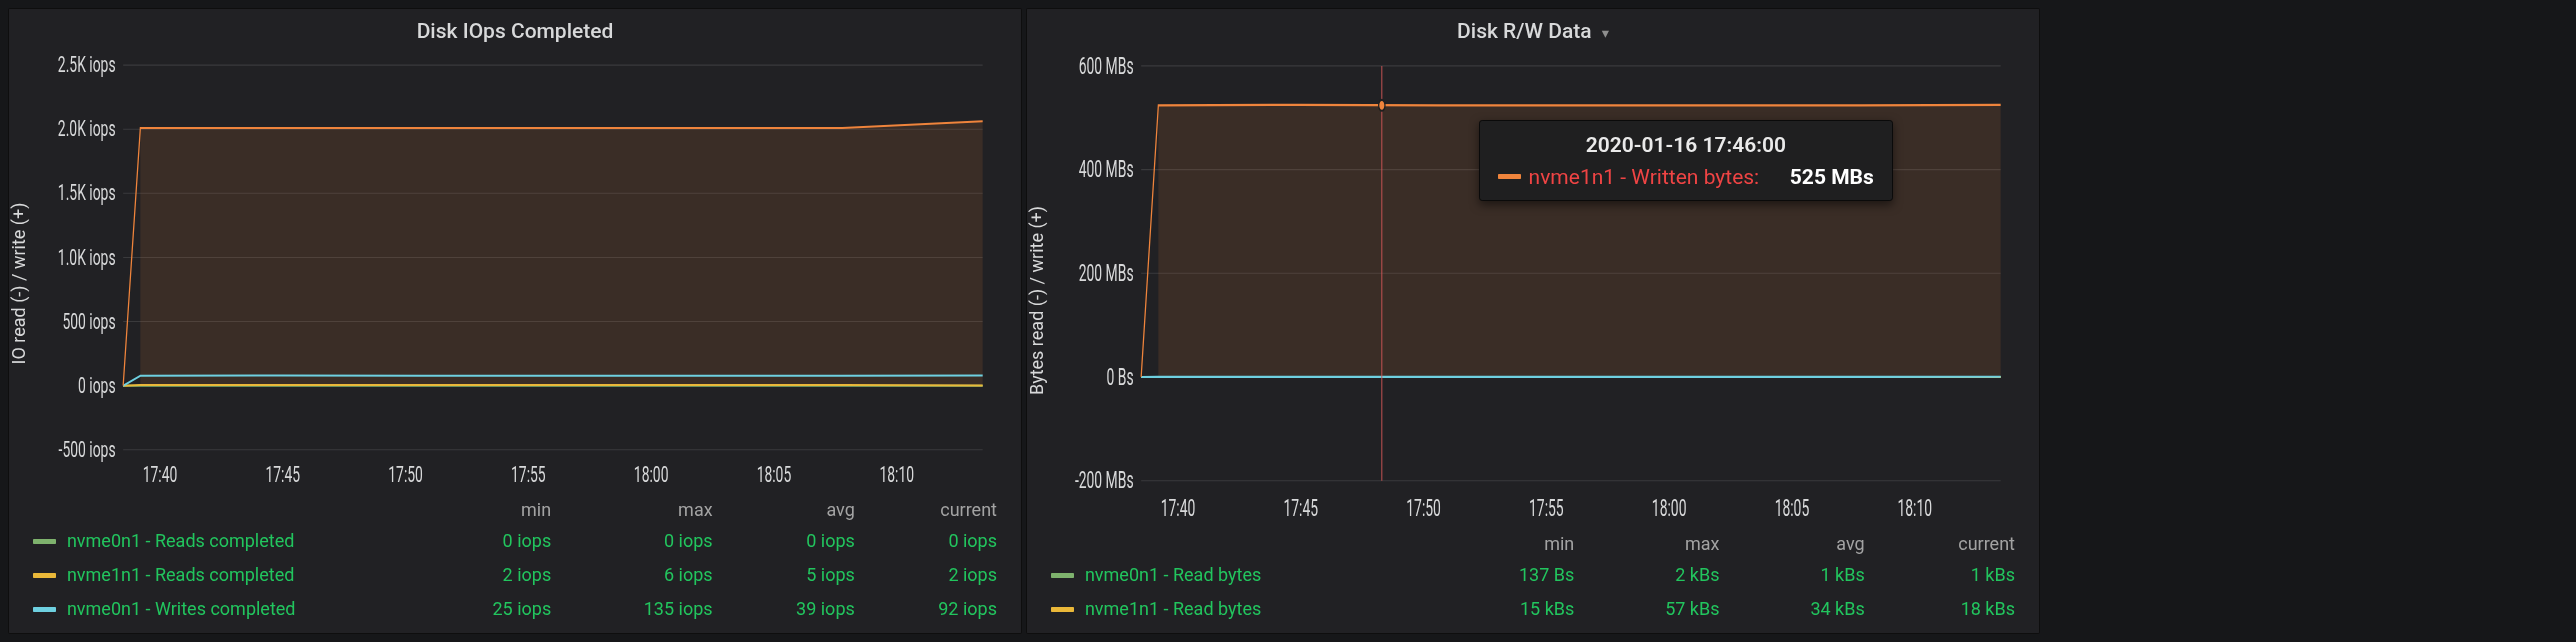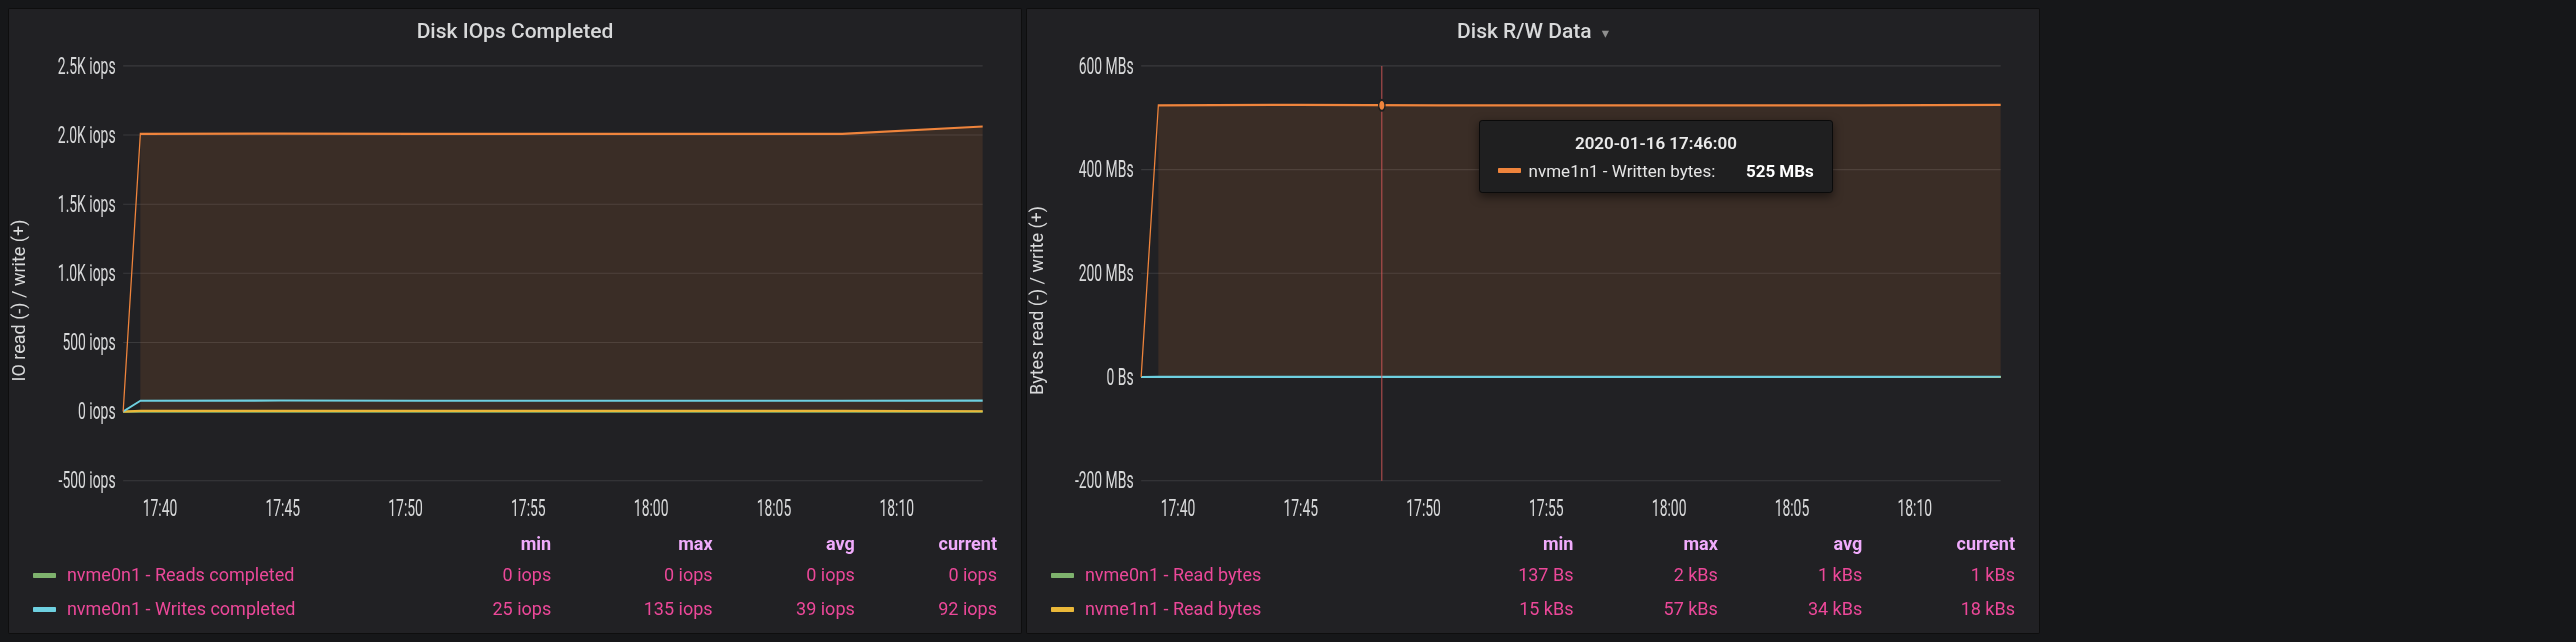--- a/index.html
+++ b/index.html
@@ -68,69 +68,69 @@
     font-size: 22px;
     fill: #d8d9da;
   }
   .legend-table {
     width: calc(100% - 32px);
     margin: 4.8px 16px 8px 16px;
     font-size: 18px;
     border-collapse: collapse;
   }
   .legend-table th {
-    color: #f0abfc;
+    color: #a3a3a3;
     text-align: right;
-    font-weight: 700;
+    font-weight: 400;
     padding: 3.2px 8px;
   }
   .legend-table th.name-col { text-align:left; width:40%;}
   .legend-table td {
     text-align: right;
     padding: 6.5px 8px;
-    color: #ec4899;
+    color: #22c55e;
   }
   .legend-table td.name-cell {
     text-align: left;
   }
   .swatch {
     display: inline-block;
     width: 22.6px;
     height: 4.8px;
     border-radius: 0.8px;
     margin-right: 11.3px;
     vertical-align: middle;
   }
   .tooltip {
     position: absolute;
     background: #1f1f20;
     border: 0.8px solid #0a0a0a;
     border-radius: 3.2px;
     padding: 11.3px 18px;
-    font-size: 17px;
+    font-size: 21px;
     box-shadow: 0 3.2px 9.7px rgba(0,0,0,0.5);
   }
   .tooltip-time {
     font-weight: 600;
     text-align: center;
     margin-bottom: 8px;
     color: #eaeaea;
   }
   .tooltip-row {
     display: flex;
     align-items: center;
     gap: 8px;
   }
   .tooltip-swatch {
     width: 22.6px;
     height: 4.8px;
     border-radius: 0.8px;
     background: #ef843c;
   }
-  .tooltip-label { color: #e5e5e5; }
+  .tooltip-label { color: #ef4444; }
   .tooltip-value { font-weight: 700; color: #fff; margin-left: 22.6px;}
 </style>
 </head>
 <body>
 
 <div class="container">
 
   <div class="panel">
     <div class="panel-title">Disk IOps Completed</div>
     <div class="chart-area">
@@ -174,20 +174,27 @@
           <th>current</th>
         </tr>
       </thead>
       <tbody id="legend-left">
           <tr>
             <td class="name-cell"><span class="swatch" style="background:#7eb26d"></span>nvme0n1 - Reads completed</td>
             <td>0 iops</td>
             <td>0 iops</td>
             <td>0 iops</td>
             <td>0 iops</td>
+          </tr>
+          <tr>
+            <td class="name-cell"><span class="swatch" style="background:#eab839"></span>nvme1n1 - Reads completed</td>
+            <td>2 iops</td>
+            <td>6 iops</td>
+            <td>5 iops</td>
+            <td>2 iops</td>
           </tr>
           <tr>
             <td class="name-cell"><span class="swatch" style="background:#6ed0e0"></span>nvme0n1 - Writes completed</td>
             <td>25 iops</td>
             <td>135 iops</td>
             <td>39 iops</td>
             <td>92 iops</td>
           </tr>
         </tbody>
     </table>

